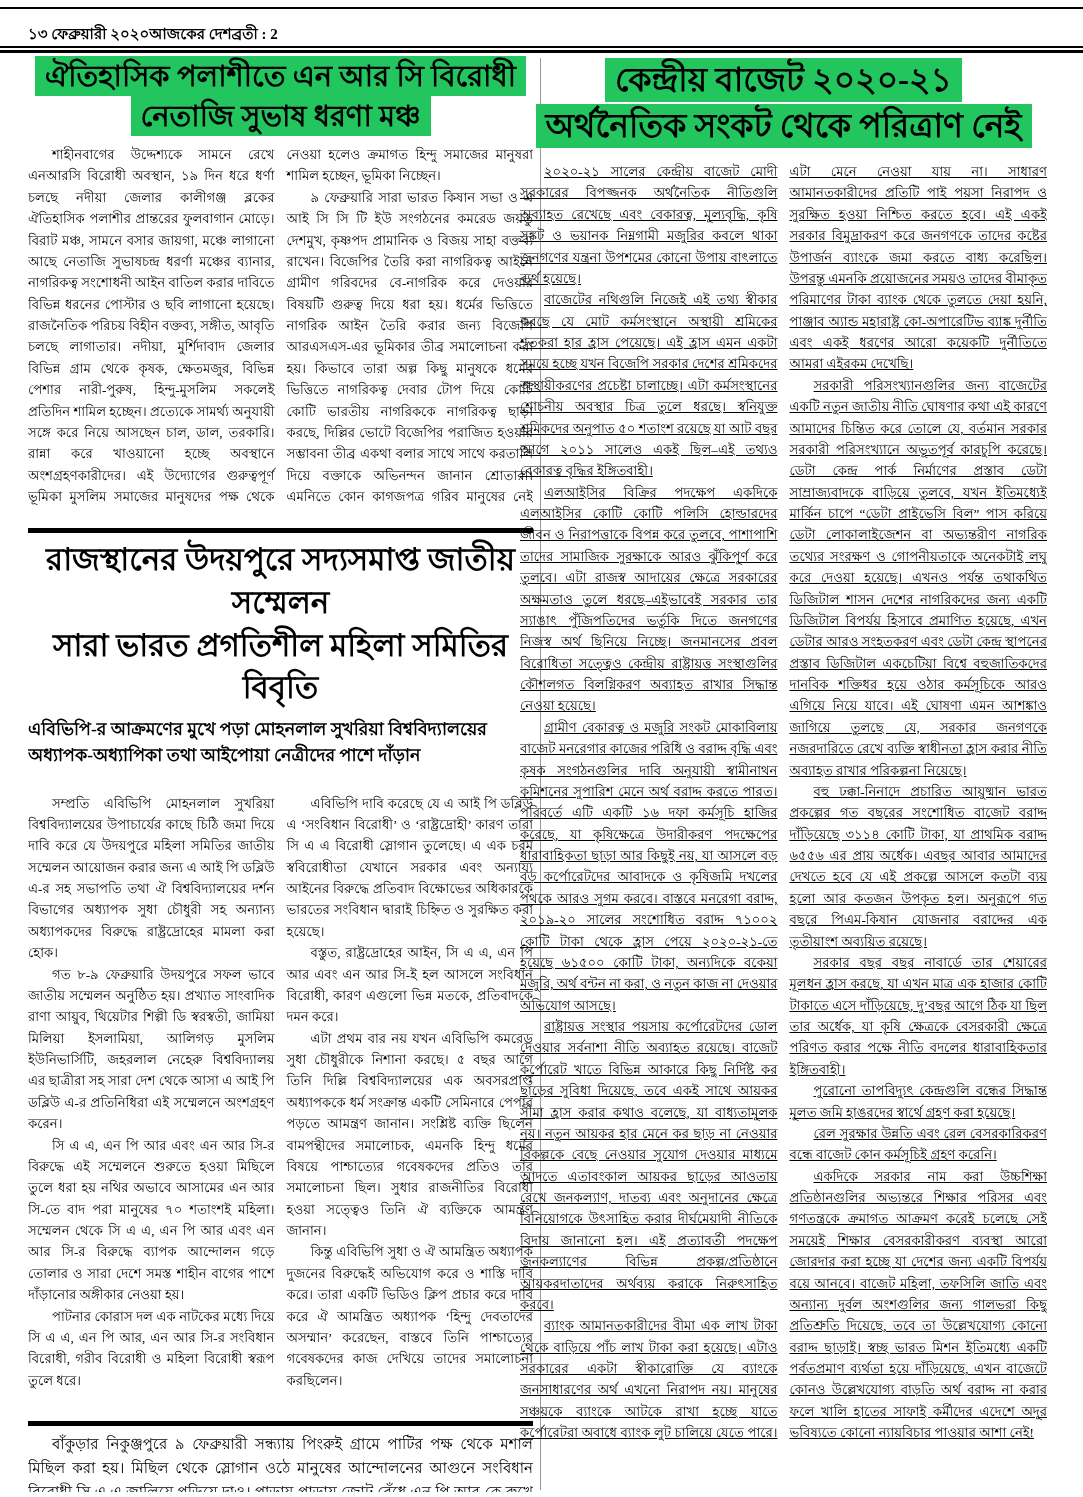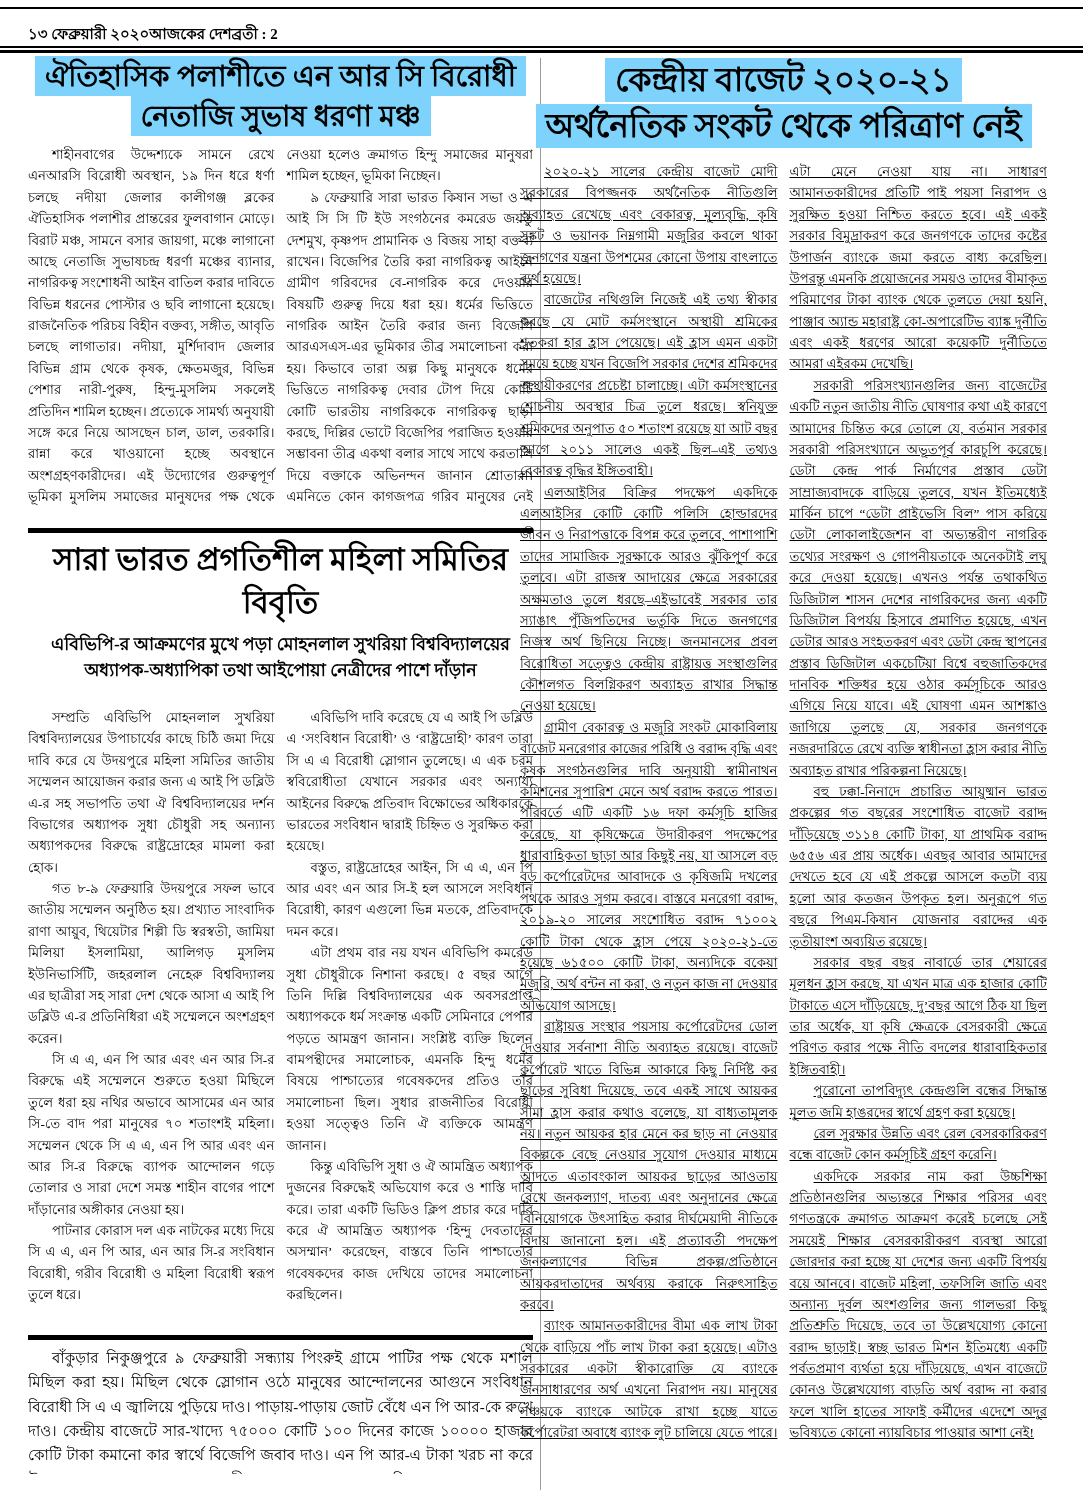--- a/index.html
+++ b/index.html
@@ -11,26 +11,26 @@
   .header-row{position:absolute;top:22px;left:28px;width:1027px;display:flex;
     font-size:15px;font-weight:bold;}
   .header-double-rule{position:absolute;top:46px;left:0;width:1083px;height:7px;
     border-top:2px solid #000;border-bottom:3px solid #000;box-sizing:border-box;}
   .v-divider{position:absolute;left:540px;top:58px;width:1px;height:1432px;background:#9a9a9a;}
 
   .left-region{position:absolute;left:28px;top:56px;width:505px;height:1436px;overflow:hidden;}
   .right-region{position:absolute;left:520px;top:58px;width:527px;height:1434px;overflow:hidden;}
 
   .headline{ text-align:center;font-weight:bold;line-height:1.38;margin:0;}
-  .headline .hl{background:#7dd3fc;padding:4px 10px;box-decoration-break:clone;}
+  .headline .hl{background:#22c55e;padding:4px 10px;box-decoration-break:clone;}
   .h-palashi{font-size:29px;}
   .h-budget{font-size:33px;}
   .h-mahila{font-size:31px;}
   .h-bankura{font-size:29px;}
-  .subhead{text-align:center;font-weight:bold;font-size:17.5px;line-height:1.5;margin:6px 0 0 0;}
+  .subhead{font-weight:bold;font-size:17.5px;line-height:1.5;margin:6px 0 0 0;}
 
   .section-rule{height:5px;background:#000;margin:6px 0;}
 
   .body-cols{column-count:2;column-gap:12px;column-fill:auto;
     text-align:justify;font-size:13.2px;line-height:1.62;overflow:hidden;}
   .body-single{text-align:justify;font-size:15px;line-height:1.62;overflow:hidden;}
   .para{margin:0;text-indent:24px;}
   .body-single .para{text-indent:24px;}
 
   .palashi-body{height:378px;margin-top:8px;}
@@ -60,20 +60,21 @@
       <h1 class="headline h-palashi"><span class="hl">নেতাজি সুভাষ ধরণা মঞ্চ</span></h1>
       <div class="body-cols palashi-body">
           <p class="para">শাহীনবাগের উদ্দেশ্যকে সামনে রেখে এনআরসি বিরোধী অবস্থান, ১৯ দিন ধরে ধর্ণা চলছে নদীয়া জেলার কালীগঞ্জ ব্লকের ঐতিহাসিক পলাশীর প্রান্তরের ফুলবাগান মোড়ে। বিরাট মঞ্চ, সামনে বসার জায়গা, মঞ্চে লাগানো আছে নেতাজি সুভাষচন্দ্র ধরর্ণা মঞ্চের ব্যানার, নাগরিকত্ব সংশোধনী আইন বাতিল করার দাবিতে বিভিন্ন ধরনের পোস্টার ও ছবি লাগানো হয়েছে। রাজনৈতিক পরিচয় বিহীন বক্তব্য, সঙ্গীত, আবৃতি চলছে লাগাতার। নদীয়া, মুর্শিদাবাদ জেলার বিভিন্ন গ্রাম থেকে কৃষক, ক্ষেতমজুর, বিভিন্ন পেশার নারী-পুরুষ, হিন্দু-মুসলিম সকলেই প্রতিদিন শামিল হচ্ছেন। প্রত্যেকে সামর্থ্য অনুযায়ী সঙ্গে করে নিয়ে আসছেন চাল, ডাল, তরকারি। রান্না করে খাওয়ানো হচ্ছে অবস্থানে অংশগ্রহণকারীদের। এই উদ্যোগের গুরুত্বপূর্ণ ভূমিকা মুসলিম সমাজের মানুষদের পক্ষ থেকে নেওয়া হলেও ক্রমাগত হিন্দু সমাজের মানুষরা শামিল হচ্ছেন, ভূমিকা নিচ্ছেন।</p>
           <p class="para">৯ ফেব্রুয়ারি সারা ভারত কিষান সভা ও এ আই সি সি টি ইউ সংগঠনের কমরেড জয়তু দেশমুখ, কৃষ্ণপদ প্রামানিক ও বিজয় সাহা বক্তব্য রাখেন। বিজেপির তৈরি করা নাগরিকত্ব আইনে গ্রামীণ গরিবদের বে-নাগরিক করে দেওয়ার বিষয়টি গুরুত্ব দিয়ে ধরা হয়। ধর্মের ভিত্তিতে নাগরিক আইন তৈরি করার জন্য বিজেপি আরএসএস-এর ভূমিকার তীব্র সমালোচনা করা হয়। কিভাবে তারা অল্প কিছু মানুষকে ধর্মের ভিত্তিতে নাগরিকত্ব দেবার টোপ দিয়ে কোটি কোটি ভারতীয় নাগরিককে নাগরিকত্ব ছাড়া করছে, দিল্লির ভোটে বিজেপির পরাজিত হওয়ার সম্ভাবনা তীব্র একথা বলার সাথে সাথে করতালি দিয়ে বক্তাকে অভিনন্দন জানান শ্রোতারা। এমনিতে কোন কাগজপত্র গরিব মানুষের নেই তারপরে যা কিছু ছিল সবই ২০০০ সালের বন্যায় ধ্বংস হয়ে গেছে। “কোন কাগজ দেখাবো না” এই দাবিকে সামনে রেখে ঐতিহাসিক পলাশীতে অস্তমিত স্বাধীনতার সূর্য আবার নতুন করে উদয় হবে, সেই আজাদির লড়াই শুরু হয়েছে, ফ্যাসিবাদী শক্তি বিজেপির বিরুদ্ধে সবাইকে শামিল হওয়ার আহ্বান জানিয়ে বক্তারা বক্তব্য শেষ করেন।</p>
         </div>
     </section>
 
     <div class="section-rule"></div>
 
     <section>
+      <h1 class="headline h-mahila">রাজস্থানের উদয়পুরে সদ্যসমাপ্ত জাতীয় সম্মেলন</h1>
       <h1 class="headline h-mahila">সারা ভারত প্রগতিশীল মহিলা সমিতির বিবৃতি</h1>
       <p class="subhead">
         <span>এবিভিপি-র আক্রমণের মুখে পড়া মোহনলাল সুখরিয়া বিশ্ববিদ্যালয়ের</span><br>
         <span>অধ্যাপক-অধ্যাপিকা তথা আইপোয়া নেত্রীদের পাশে দাঁড়ান</span>
       </p>
       <div class="body-cols mahila-body">
         <div>
             <p class="para">সম্প্রতি এবিভিপি মোহনলাল সুখরিয়া বিশ্ববিদ্যালয়ের উপাচার্যের কাছে চিঠি জমা দিয়ে দাবি করে যে উদয়পুরে মহিলা সমিতির জাতীয় সম্মেলন আয়োজন করার জন্য এ আই পি ডব্লিউ এ-র সহ সভাপতি তথা ঐ বিশ্ববিদ্যালয়ের দর্শন বিভাগের অধ্যাপক সুধা চৌধুরী সহ অন্যান্য অধ্যাপকদের বিরুদ্ধে রাষ্ট্রদ্রোহের মামলা করা হোক।</p>
             <p class="para">গত ৮-৯ ফেব্রুয়ারি উদয়পুরে সফল ভাবে জাতীয় সম্মেলন অনুষ্ঠিত হয়। প্রখ্যাত সাংবাদিক রাণা আয়ুব, থিয়েটার শিল্পী ডি স্বরস্বতী, জামিয়া মিলিয়া ইসলামিয়া, আলিগড় মুসলিম ইউনিভার্সিটি, জহরলাল নেহেরু বিশ্ববিদ্যালয় এর ছাত্রীরা সহ সারা দেশ থেকে আসা এ আই পি ডব্লিউ এ-র প্রতিনিধিরা এই সম্মেলনে অংশগ্রহণ করেন।</p>
             <p class="para">সি এ এ, এন পি আর এবং এন আর সি-র বিরুদ্ধে এই সম্মেলনে শুরুতে হওয়া মিছিলে তুলে ধরা হয় নথির অভাবে আসামের এন আর সি-তে বাদ পরা মানুষের ৭০ শতাংশই মহিলা। সম্মেলন থেকে সি এ এ, এন পি আর এবং এন আর সি-র বিরুদ্ধে ব্যাপক আন্দোলন গড়ে তোলার ও সারা দেশে সমস্ত শাহীন বাগের পাশে দাঁড়ানোর অঙ্গীকার নেওয়া হয়।</p>

